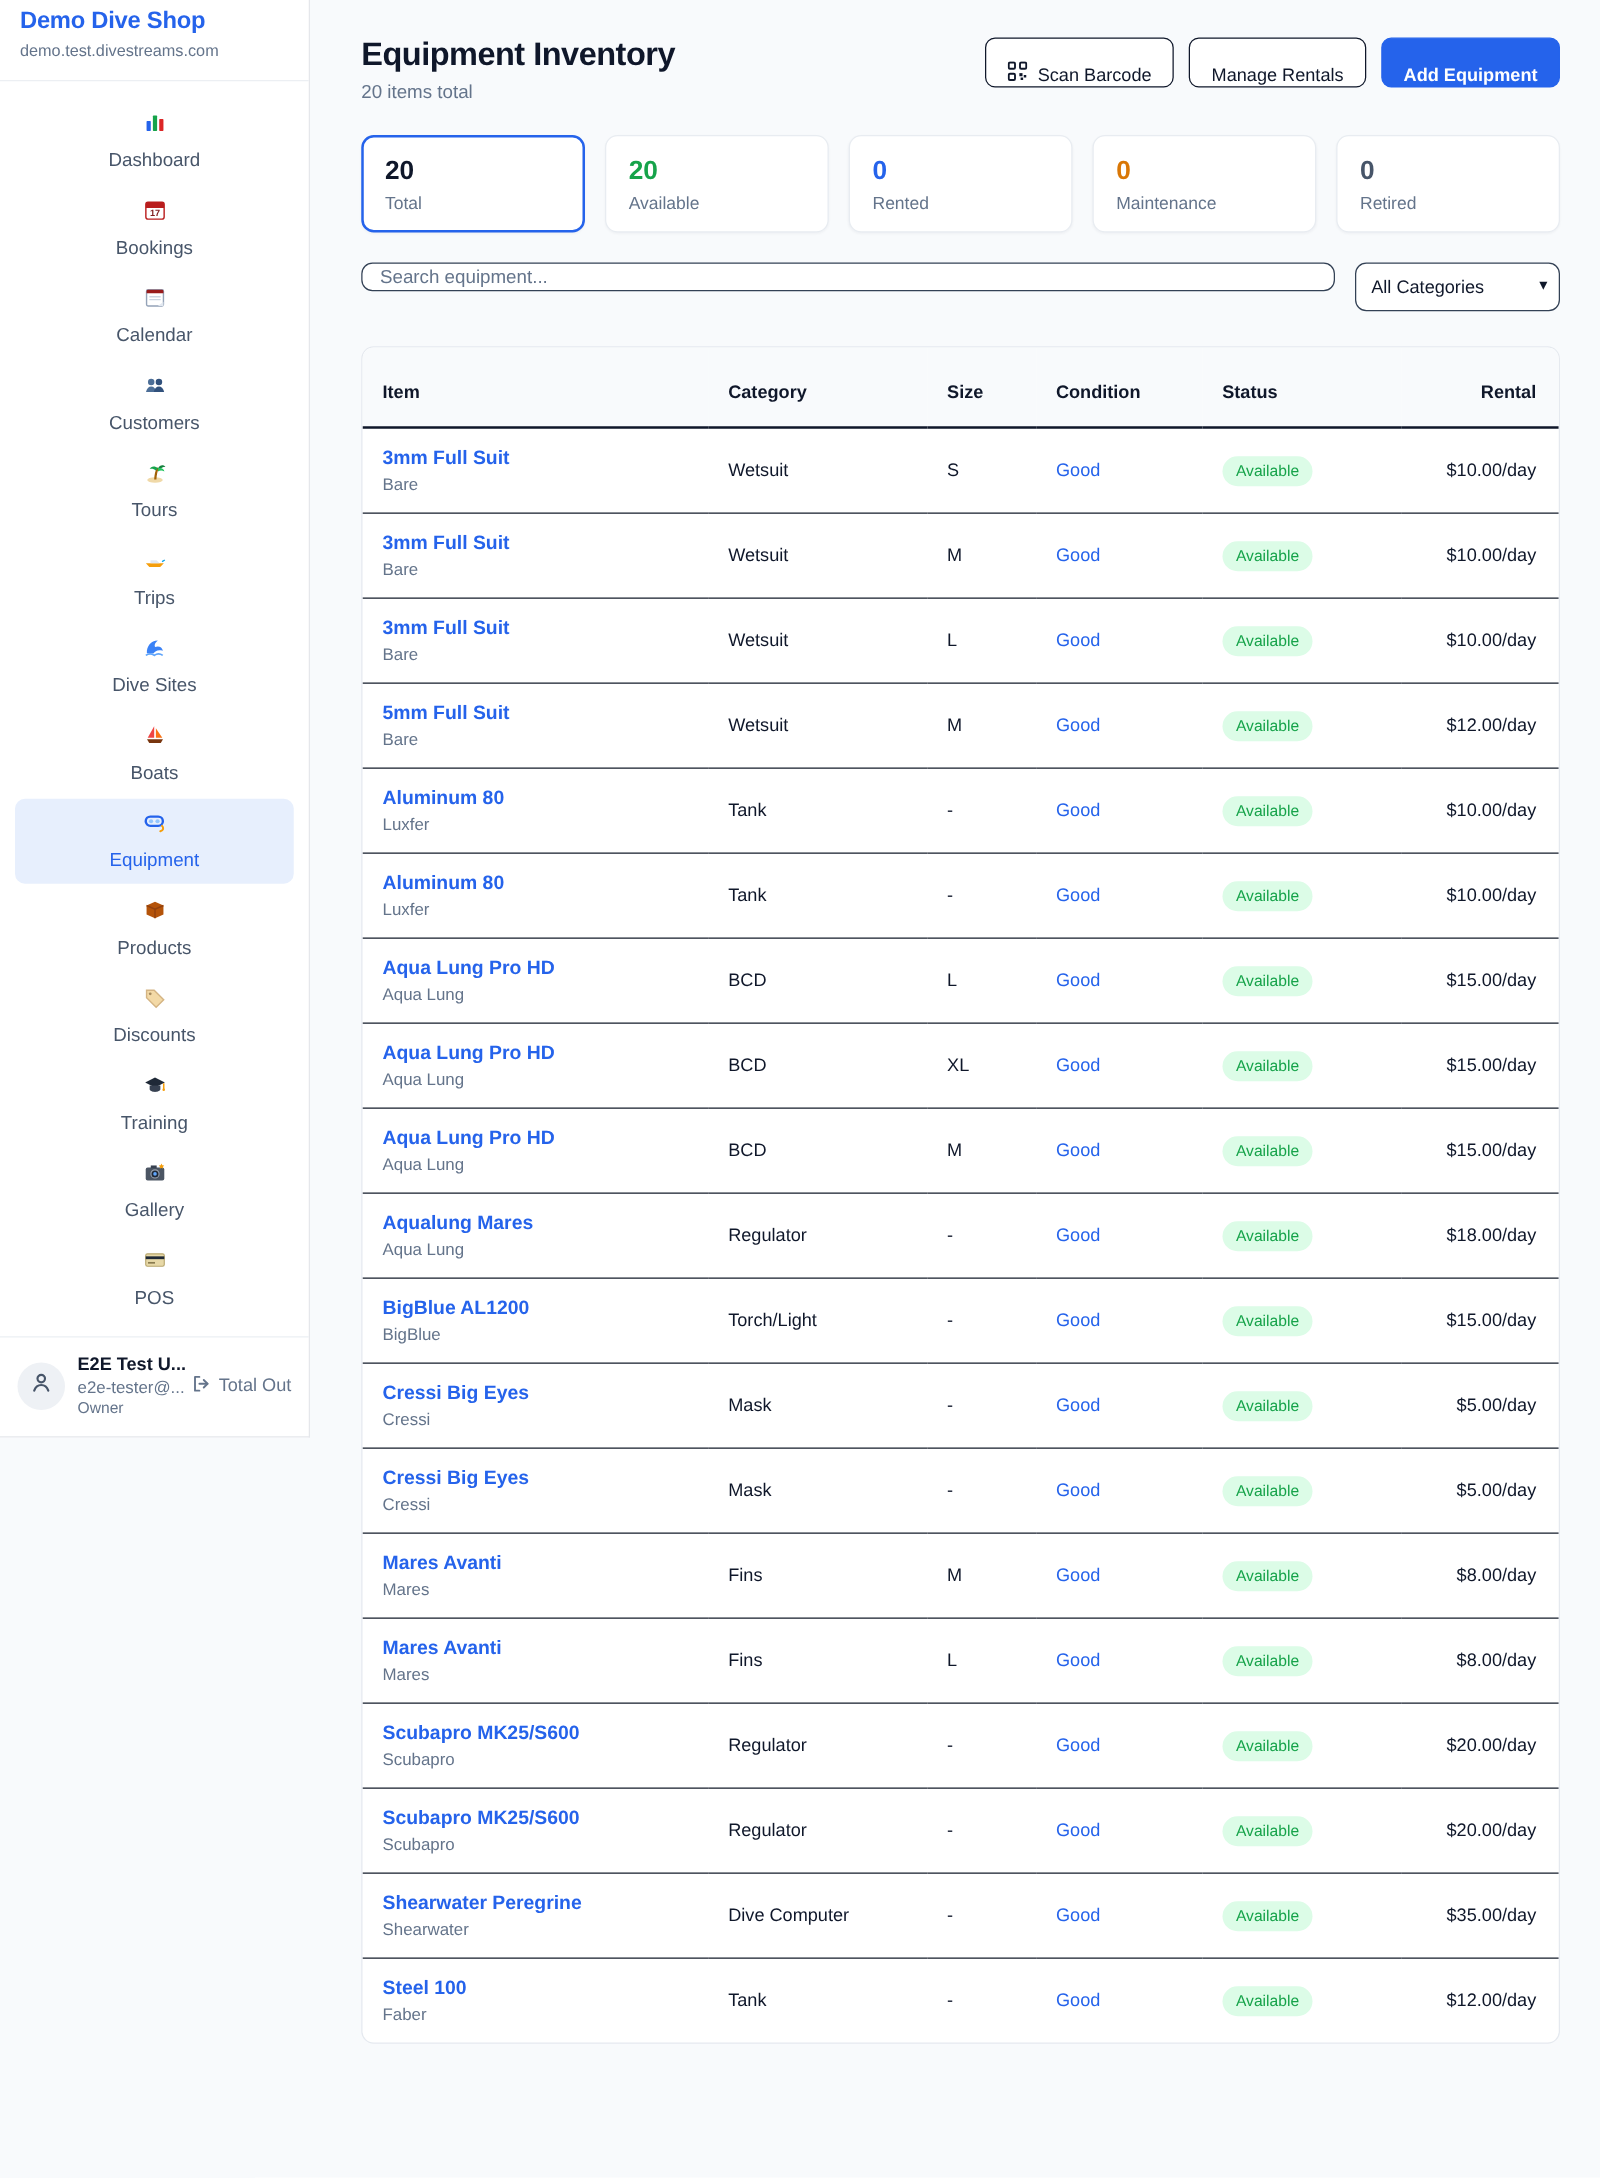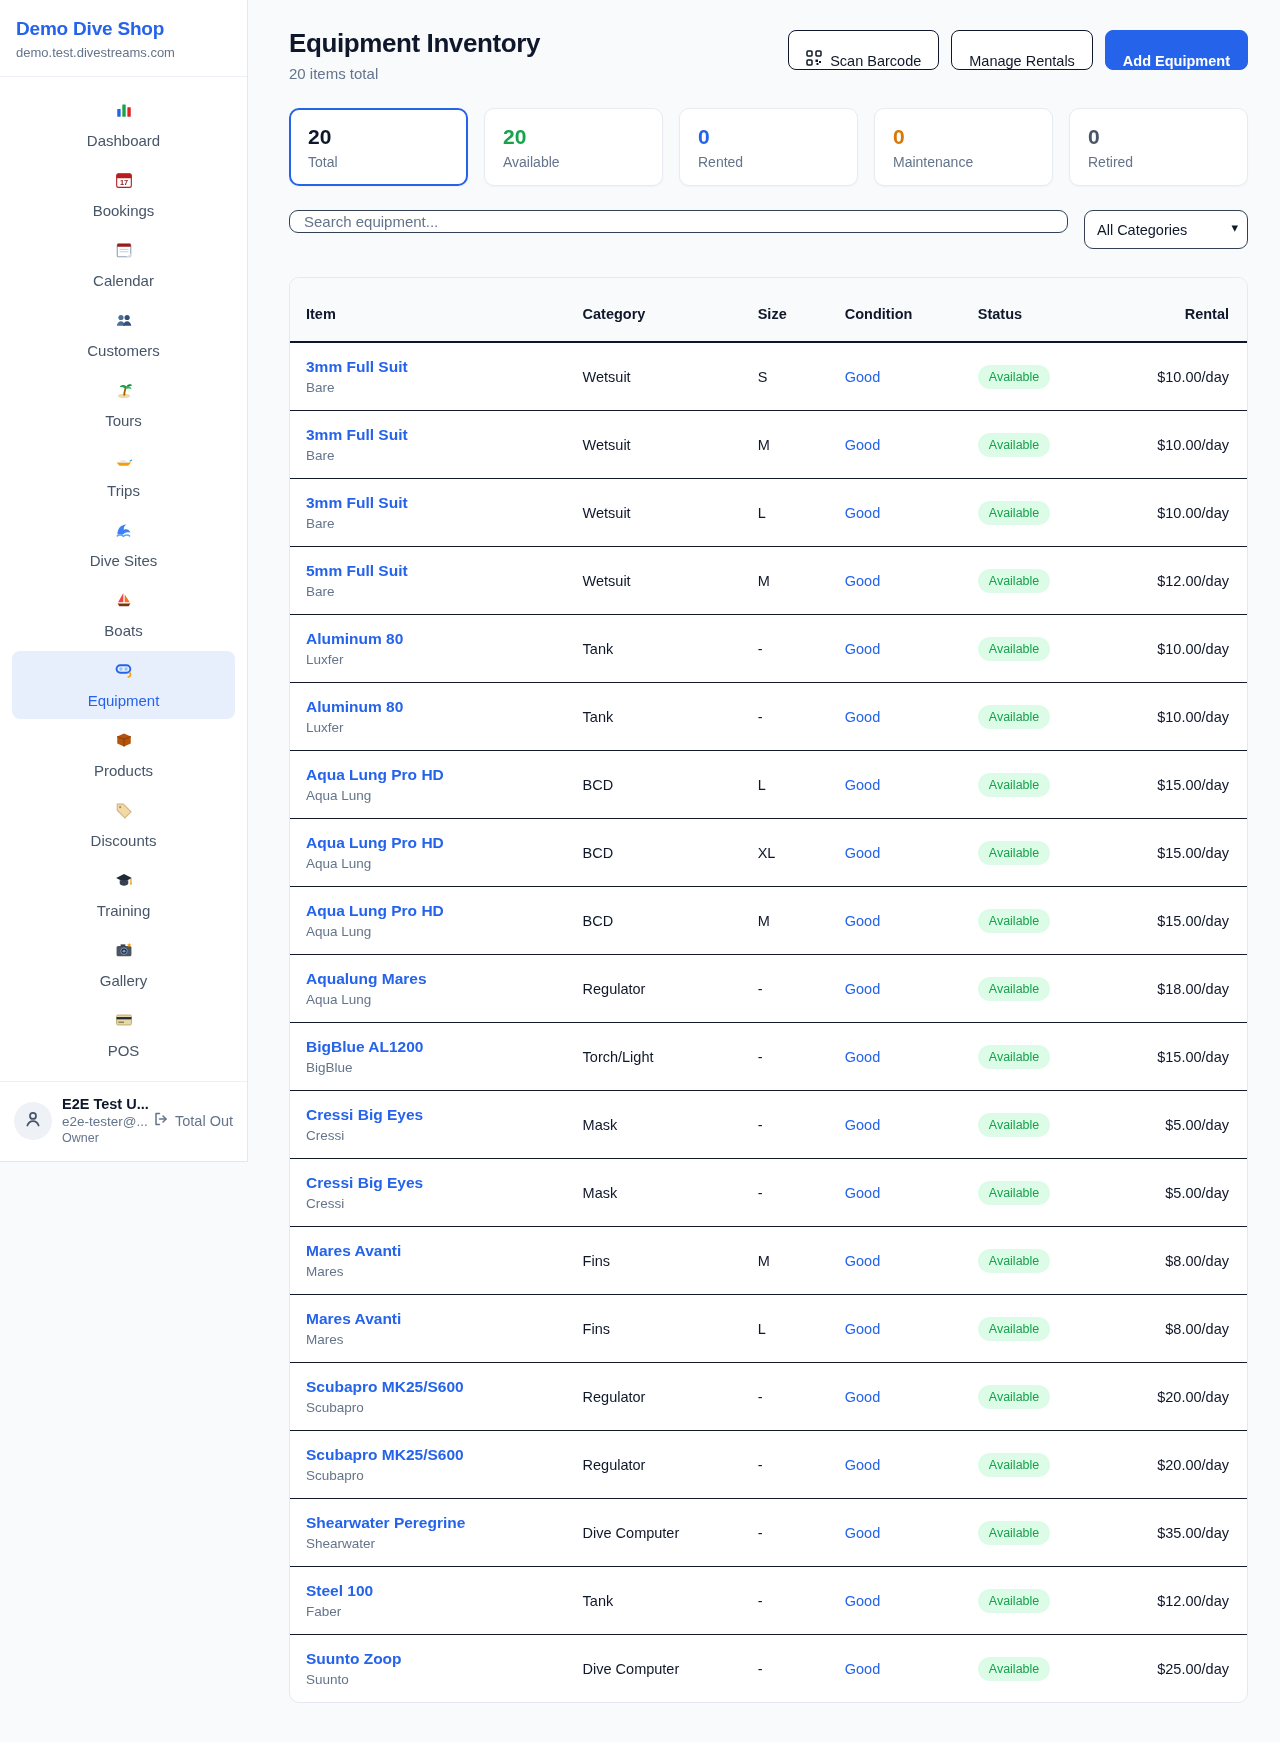--- a/index.html
+++ b/index.html
@@ -6,21 +6,21 @@
   html,body { width:1280px; height:1742px; overflow:hidden; }
   body {
     font-family: "Liberation Sans", "DejaVu Sans", sans-serif;
     background:#f8fafc; color:#0f172a; position:relative;
   }
   
   .sidebar{
     position:absolute; top:0; left:0; width:248px; background:#fff;
     border-right:1px solid #e5e7eb; border-bottom:1px solid #e5e7eb;
   }
-  .logo{ padding:18px 16px 16px; border-bottom:1px solid #eceff3; }
+  .logo{ padding:6px 16px 16px; border-bottom:1px solid #eceff3; }
   .logo h1{ font-size:19px; font-weight:700; color:#2563eb; letter-spacing:-0.2px;}
   .logo p{ font-size:13px; color:#64748b; margin-top:5px;}
   nav{ padding:14px 12px 10px; }
   .nav-item{
     display:flex; align-items:center; gap:13px; padding:10px 10px;
     border-radius:8px; font-size:15px; color:#475569; cursor:pointer; margin-bottom:2px;flex-direction:column;
   }
   .nav-item.active{ background:#e7effd; color:#2563eb; font-weight:500;}
   .nav-item .ni{ width:18px; height:18px; flex:0 0 18px; display:inline-block;}
   .nav-item .ni svg{ width:18px; height:18px; display:block;}
@@ -574,27 +574,16 @@
       <div class="item-name">Steel 100</div>
       <div class="item-brand">Faber</div>
     </td>
     <td>Tank</td>
     <td>-</td>
     <td><span class="cond">Good</span></td>
     <td><span class="badge">Available</span></td>
     <td class="r">$12.00/day</td>
   </tr>
 
-  <tr>
-    <td>
-      <div class="item-name">Suunto Zoop</div>
-      <div class="item-brand">Suunto</div>
-    </td>
-    <td>Dive Computer</td>
-    <td>-</td>
-    <td><span class="cond">Good</span></td>
-    <td><span class="badge">Available</span></td>
-    <td class="r">$25.00/day</td>
-  </tr>
 </tbody>
     </table>
   </div>
 </main>
 
 </body></html>

